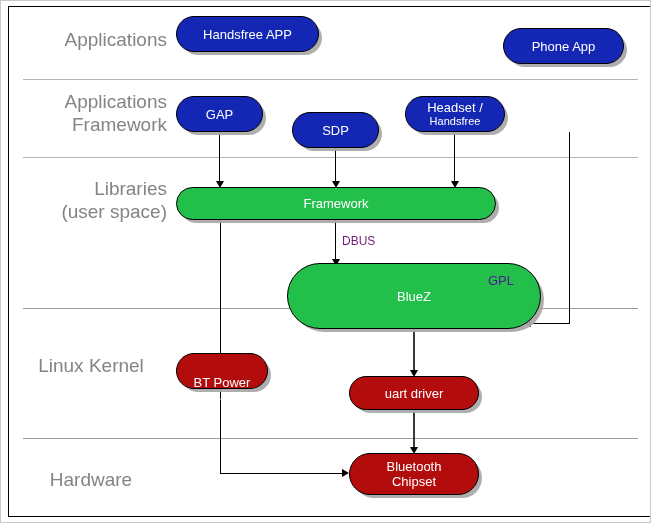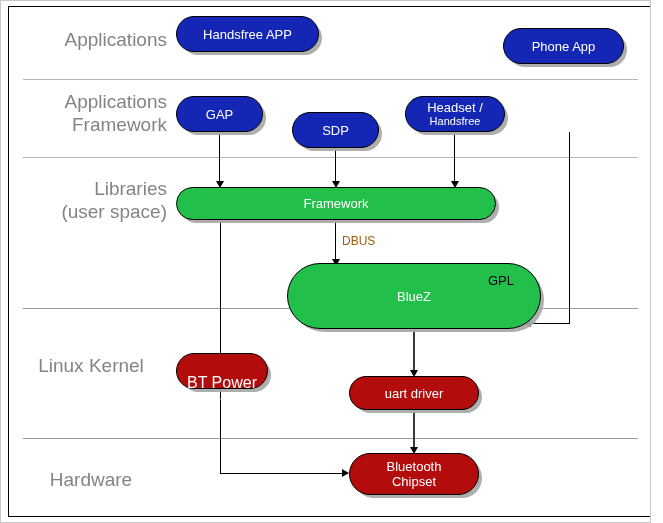--- a/index.html
+++ b/index.html
@@ -93,31 +93,31 @@
     color: #ffffff;
     text-align: center;
     box-shadow: 4px 4px 0 -1px rgba(170,170,170,0.95);
   }
   .node.blue  { background: #1427b4; }
   .node.green { background: #22c04a; }
   .node.red   { background: #b30c0c; }
 
   .node .lbl-main { font-size: 13px; line-height: 15px; }
   .node .lbl-sub  { font-size: 11px; line-height: 13px; }
-  .node.small .lbl-main { font-size: 16px; line-height: 14px; margin-top: 36px; }
+  .node.small .lbl-main { font-size: 13px; line-height: 14px; margin-top: 36px; }
 
   .gpl-tag {
     position: absolute;
-    color: #000000;
+    color: #4c1d95;
     font-size: 13px;
     line-height: 15px;
   }
   .edge-label {
     position: absolute;
-    color: #a16207;
+    color: #701a75;
     font-size: 12px;
     line-height: 14px;
   }
 </style>
 </head>
 <body>
 
 <div id="stage">
   <div id="frame"></div>
 

